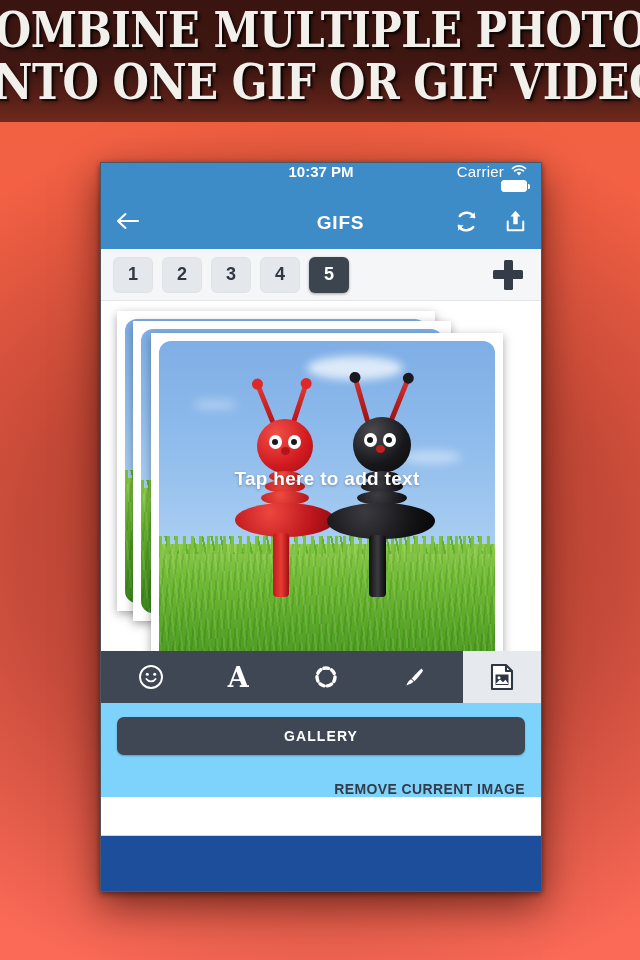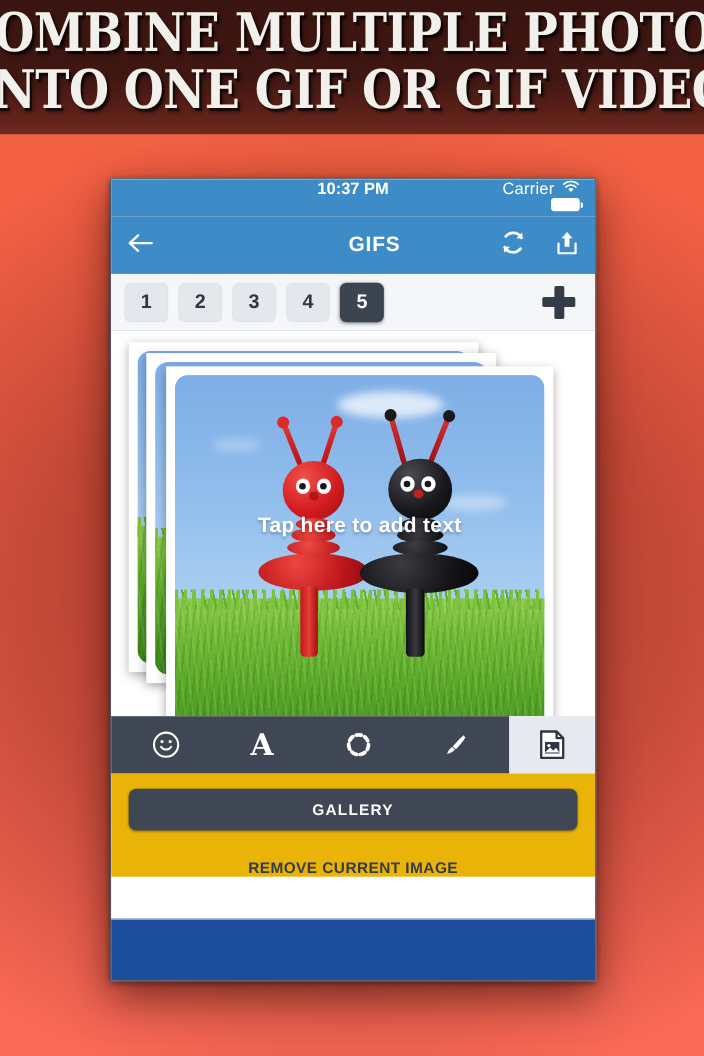--- a/index.html
+++ b/index.html
@@ -207,30 +207,30 @@
   .tool-btn { display:flex; align-items:center; justify-content:center; width:48px; height:40px; }
   .tool-letter {
     color:#fff; font-family:"DejaVu Serif", serif; font-weight:700;
     font-size:27px; line-height:27px;
   }
   #image-tool {
     width:78px; background:#E6EAEE; display:flex; align-items:center; justify-content:center;
   }
 
   
-  #actions { background:#eab308; padding:14px 16px 0; }
+  #actions { background:#7dd3fc; padding:14px 16px 0; }
   .btn-row { display:flex; gap:18px; }
   .action-btn {
     flex:1; height:38px; border-radius:7px; background:#3F4754; color:#fff;
     display:flex; align-items:center; justify-content:center;
     font-size:14px; font-weight:700; letter-spacing:1.1px;
     box-shadow:0 1px 2px rgba(0,0,0,0.28);
   }
   #remove-label {
-    text-align:center; color:#343C48; font-size:14px; font-weight:600;
+    text-align:right; color:#343C48; font-size:14px; font-weight:600;
     letter-spacing:0.4px; padding:26px 0 0;
   }
 
   #footer-bar {
     position:absolute; left:0; bottom:0; width:100%; height:56px;
     background:#1D4E9B; border-top:1px solid #cfd6de;
   }
 </style>
 </head>
 <body>

